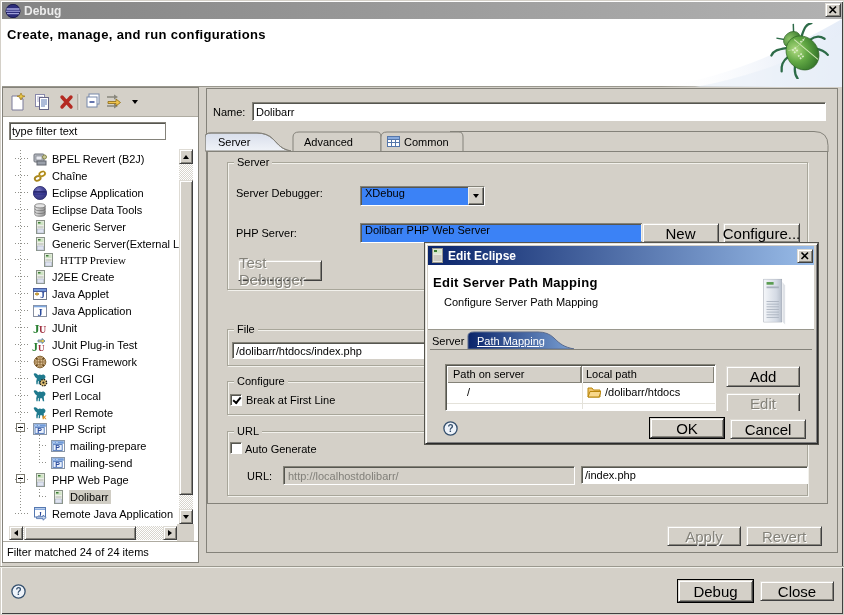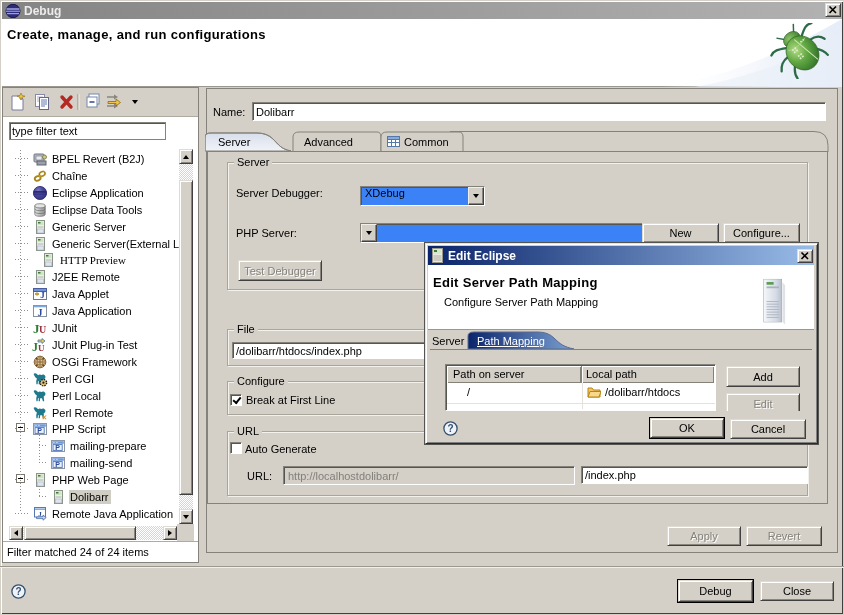--- a/index.html
+++ b/index.html
@@ -6,21 +6,21 @@
 html,body { width:844px; height:615px; overflow:hidden; }
 body { background:#d4d0c8; font-family:"Liberation Sans",sans-serif; font-size:11px; color:#000; position:relative; }
 .abs { position:absolute; }
 
 .raised { background:#d4d0c8; border:1px solid; border-color:#dedbd4 #404040 #404040 #dedbd4; box-shadow: inset 1px 1px 0 #ffffff, inset -1px -1px 0 #87857d; }
 
 .sunken { background:#fff; border:1px solid; border-color:#848278 #fff #fff #848278; box-shadow: inset 1px 1px 0 #565650; }
 
 .group { border:1px solid #a8a69a; box-shadow: inset 1px 1px 0 #f2f1ec, 1px 1px 0 #f2f1ec; }
 .grouplab { position:absolute; top:-7px; left:6px; background:#d4d0c8; padding:0 3px; font-size:11px; }
-.btn { display:flex; align-items:center; justify-content:center; font-size:11px; }
+.btn { display:flex; align-items:center; justify-content:center; font-size:15px; }
 .btn.dis { color:#84827a; text-shadow:1px 1px 0 #ffffff; }
 .deffocus { border:1px solid #000; }
 
 .cb { width:12px; height:12px; background:#fff; border:1px solid; border-color:#848278 #fff #fff #848278; box-shadow: inset 1px 1px 0 #565650; }
 .cb.checked:after { content:""; position:absolute; left:2px; top:2px; width:6px; height:3px; border-left:2px solid #000; border-bottom:2px solid #000; transform:rotate(-50deg); }
 
 .combo { background:#3b82f6; border:1px solid; border-color:#848278 #fff #fff #848278; box-shadow: inset 1px 1px 0 #565650; display:flex; align-items:flex-start;margin-left:17px; }
 .combo .txt { flex:1; padding-left:4px; padding-bottom:1px; white-space:nowrap; overflow:hidden; }
 .combo .arrowbtn { width:16px; align-self:stretch; background:#d4d0c8; border:1px solid; border-color:#f0efe9 #404040 #404040 #f0efe9; box-shadow: inset -1px -1px 0 #87857d; display:flex; align-items:center; justify-content:center; }
 .tri-d { width:0; height:0; border:3px solid transparent; border-top:4px solid #000; margin-top:3px; }
@@ -244,21 +244,21 @@
     </div>
     <div class="doth" style="left:15px;top:276px;width:15px;"></div>
     <div class="treerow" style="left:32px;top:268px;">
       <span class="ticon"><svg width="16" height="16" viewBox="0 0 16 16">
           <rect x="4.5" y="1.5" width="8" height="13" fill="#eceee8" stroke="#8a9488"></rect>
           <rect x="5.5" y="2.5" width="6" height="3.5" fill="#cfe4c4"></rect>
           <rect x="6" y="3" width="2.5" height="1.5" fill="#3f7c38"></rect>
           <rect x="5.5" y="7.5" width="6" height="1" fill="#b0b8ac"></rect>
           <rect x="5.5" y="10" width="6" height="4" fill="#dfe4f0" stroke="#a0a8c0" stroke-width="0.5"></rect>
         </svg></span>
-      <span class="lab" style="">J2EE Remote</span>
+      <span class="lab" style="">J2EE Create</span>
     </div>
     <div class="doth" style="left:15px;top:293px;width:15px;"></div>
     <div class="treerow" style="left:32px;top:285px;">
       <span class="ticon"><svg width="16" height="16" viewBox="0 0 16 16">
           <rect x="1.5" y="2.5" width="13" height="11" fill="#fff" stroke="#707888"></rect>
           <rect x="1.5" y="2.5" width="13" height="3" fill="#6f95d8" stroke="#4a5c9c"></rect>
           <path d="M3 8 q2-2.5 4 0 q-2 2.5-4 0 z" fill="#e8b84c" stroke="#9c7820" stroke-width="0.7"></path>
           <text x="10.5" y="12" font-size="9" font-weight="bold" fill="#2a4a9c" text-anchor="middle" font-family="Liberation Serif">J</text>
         </svg></span>
       <span class="lab" style="">Java Applet</span>
@@ -461,20 +461,21 @@
   </div>
 <div class="abs" style="left:236px;top:187px;">Server Debugger:</div>
 <div class="abs combo" style="left:343px;top:186px;width:125px;height:20px;">
     <span class="txt">XDebug</span>
     <span class="arrowbtn">
       <span class="tri-d"></span>
     </span>
   </div>
 <div class="abs" style="left:236px;top:227px;">PHP Server:</div>
 <div class="abs combo" style="left:343px;top:223px;width:298px;height:20px;">
+    <span class="txt">Dolibarr PHP Web Server</span>
     <span class="arrowbtn">
       <span class="tri-d"></span>
     </span>
   </div>
 <div class="abs raised btn" style="left:642px;top:223px;width:77px;height:20px;">New</div>
 <div class="abs raised btn" style="left:723px;top:223px;width:77px;height:20px;">Configure...</div>
 <div class="abs raised btn dis" style="left:238px;top:260px;width:84px;height:21px;">Test Debugger</div>
 
 <div class="abs group" style="left:227px;top:329px;width:581px;height:37px;">
     <span class="grouplab">File</span>

